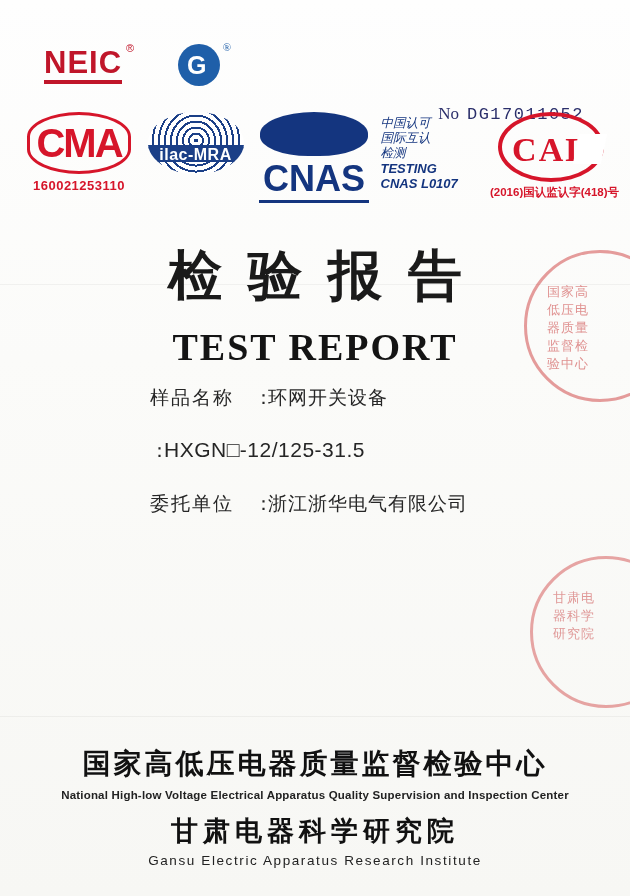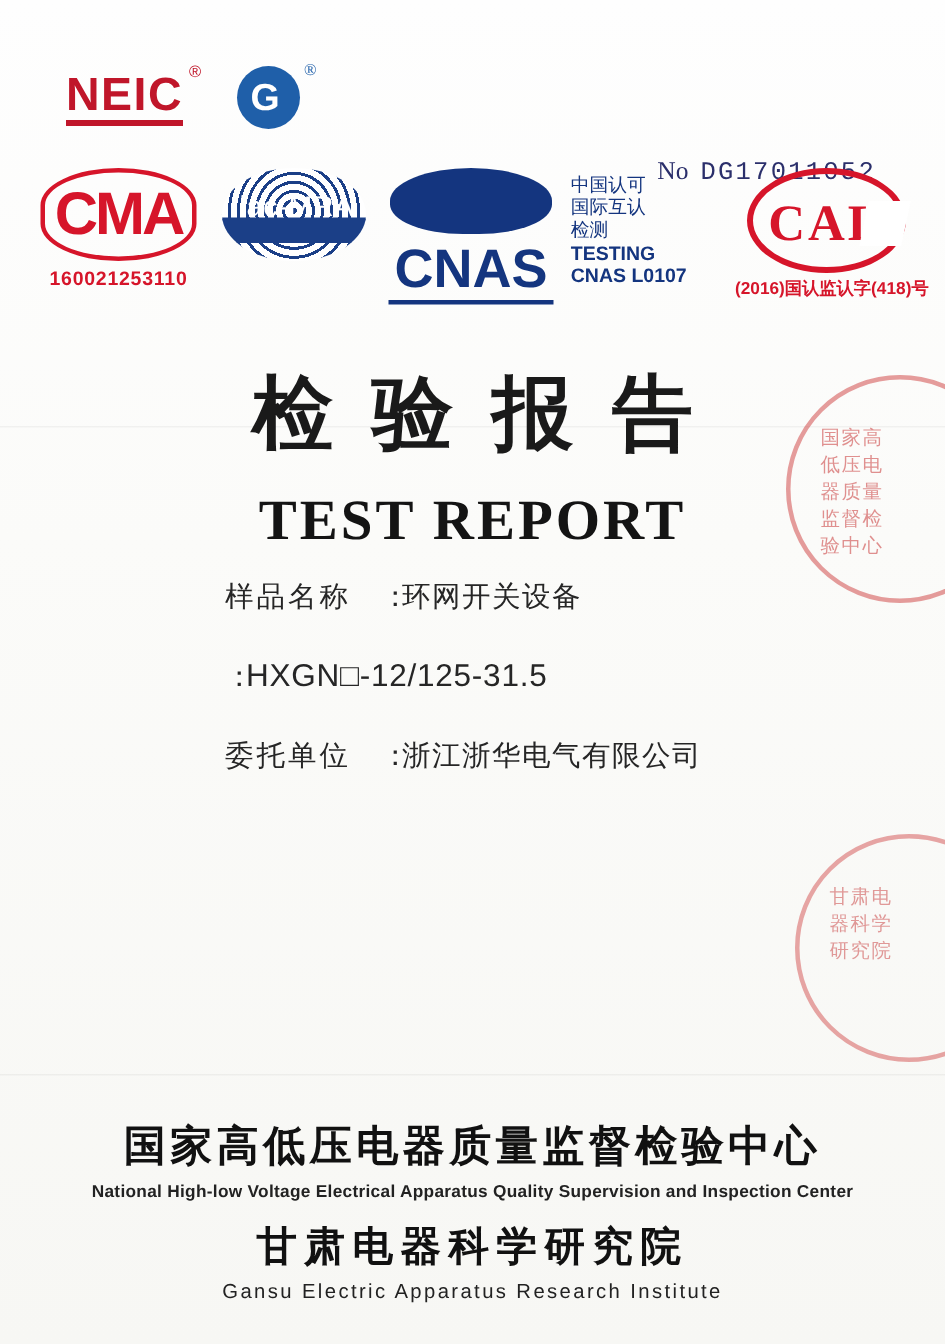--- a/index.html
+++ b/index.html
@@ -30,21 +30,21 @@
     background: rgba(0,0,0,0.045);
   }
 
   
   .top-row {
     position: absolute;
     top: 44px;
     left: 44px;
     display: flex;
     align-items: center;
-    gap: 36px;
+    gap: 56px;
   }
   .neic {
     font-family: "Liberation Sans", sans-serif;
     font-weight: bold;
     font-size: 31px;
     letter-spacing: 1px;
     color: #c0162a;
     position: relative;
     line-height: 1;
   }
@@ -161,27 +161,27 @@
     overflow: hidden;
   }
   .ilac .band {
     position: absolute;
     left: 0; right: 0; top: 33px;
     height: 17px;
     background: #1b3f87;
   }
   .ilac .txt {
     position: absolute;
-    left: 0; right: 0; top: 18px;
+    left: 0; right: 0; top: 34px;
     height: 17px;
     line-height: 17px;
     color: #fff;
     font-family: "Liberation Sans", sans-serif;
-    font-weight: normal;
-    font-size: 19px;
+    font-weight: bold;
+    font-size: 16px;
     letter-spacing: 0.5px;
   }
 
   
   .cnas { width: 126px; }
   .cnas .disc {
     width: 108px; height: 44px;
     margin: 0 auto;
     background: #14357f;
     border-radius: 50% 50% 45% 45%;
@@ -205,20 +205,21 @@
 
   
   .cnas-text {
     width: 106px;
     text-align: left;
     font-family: "Liberation Sans", sans-serif;
     color: #14357f;
     font-size: 12.5px;
     line-height: 15px;
     padding-top: 4px;
+    font-style: italic;
   }
   .cnas-text .en {
     font-weight: bold;
     font-size: 13px;
   }
 
   
   .cal { width: 122px; }
   .cal .ring {
     width: 106px; height: 70px;

